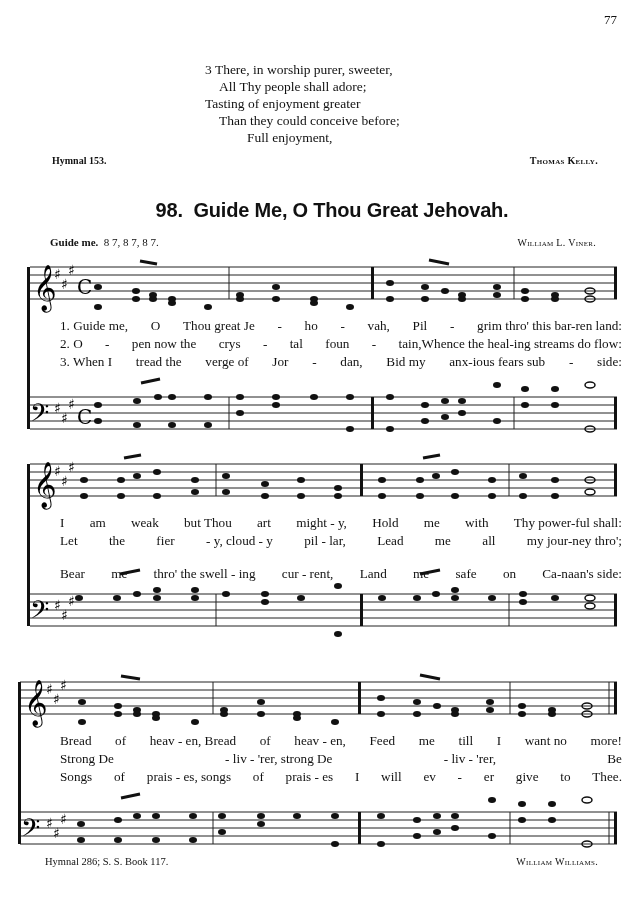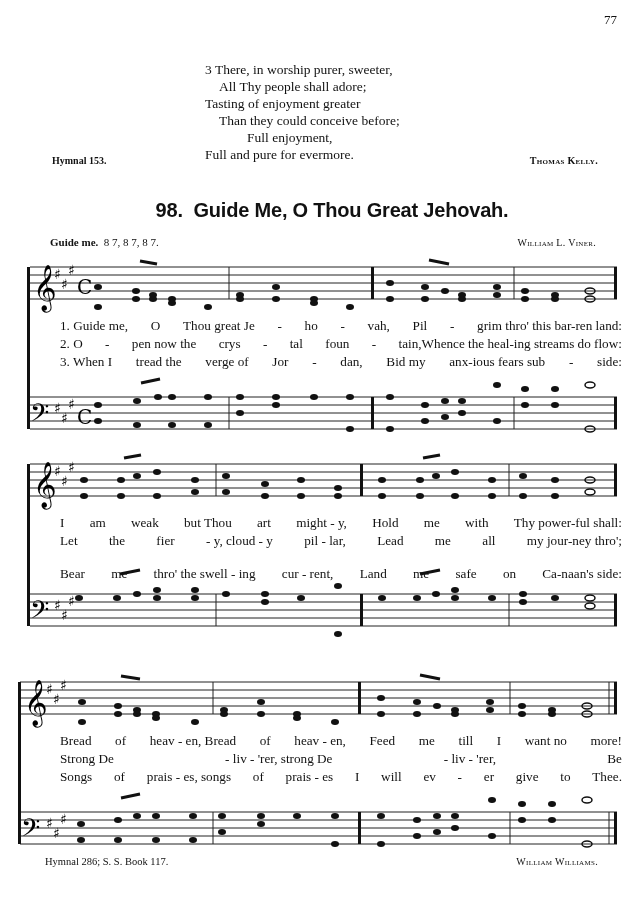--- a/index.html
+++ b/index.html
@@ -24,21 +24,20 @@
 <body>
 
 <div class="abs page-num">77</div>
 
 <div class="abs verse">
   <div>3 There, in worship purer, sweeter,</div>
   <div style="padding-left:14px">All Thy people shall adore;</div>
   <div style="padding-left:0px">Tasting of enjoyment greater</div>
   <div style="padding-left:14px">Than they could conceive before;</div>
   <div style="padding-left:42px">Full enjoyment,</div>
-  <div style="padding-left:0px">Full and pure for evermore.</div>
 </div>
 
 <div class="abs src" style="left:52px; top:155px;">Hymnal 153.</div>
 <div class="abs src sc" style="right:42px; top:155px;">Thomas Kelly.</div>
 
 <div class="abs title">
   <span>98.</span>&nbsp;&nbsp;<span>Guide Me, O Thou Great Jehovah.</span>
 </div>
 
 <div class="abs tune">

